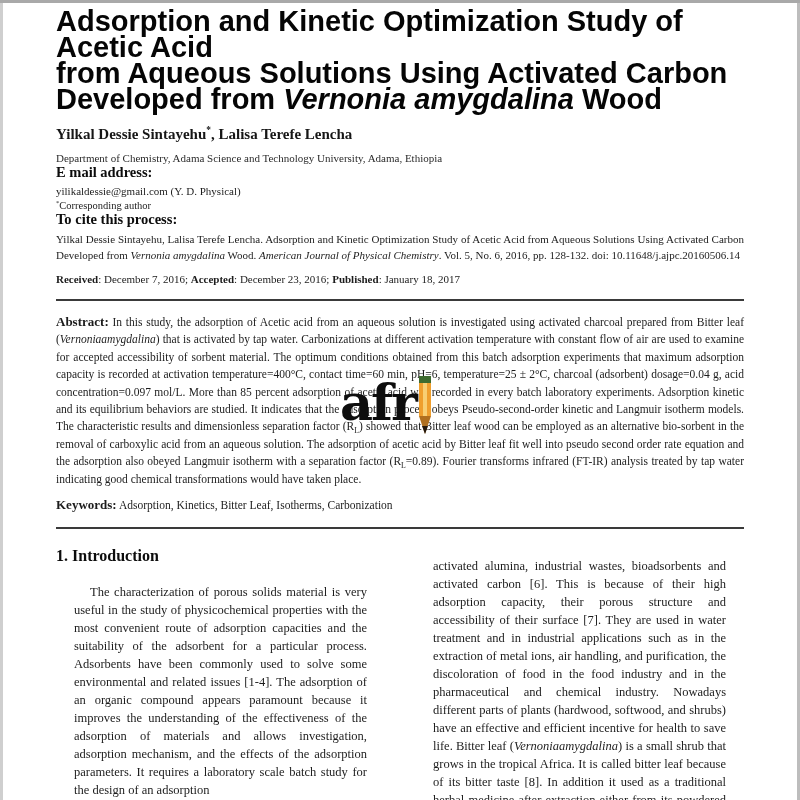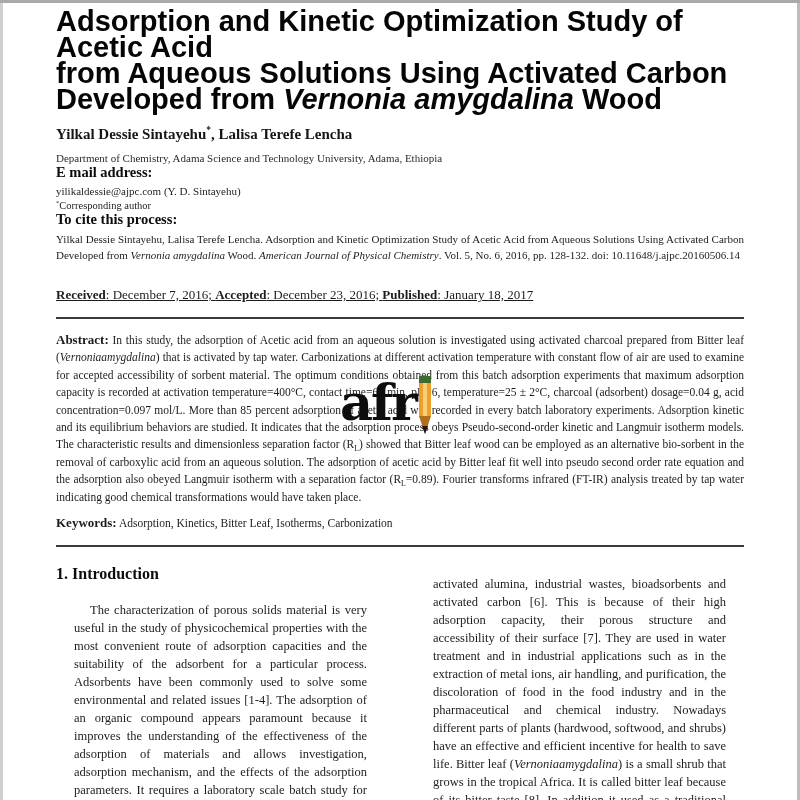--- a/index.html
+++ b/index.html
@@ -40,21 +40,21 @@
   }
   .email-line { margin-top: 4px; font-size: 11px; }
   .corr-line  { margin-top: 3px; font-size: 10.5px; }
 
   .citation {
     margin-top: 4px;
     font-size: 11px;
     line-height: 15.5px;
     text-align: justify;
   }
-  .dates { margin-top: 24px; font-size: 13px; text-decoration: underline; }
+  .dates { margin-top: 10px; font-size: 11px; }
 
   .rule {
     border: none;
     border-top: 2px solid #3a3a3a;
     margin: 14px 0 0 0;
   }
 
   .abstract {
     margin-top: 12px;
     font-size: 11.5px;
@@ -107,21 +107,21 @@
 <div class="page">
   <div class="content">
 
     <div class="paper-title">Adsorption and Kinetic Optimization Study of Acetic Acid<br>from Aqueous Solutions Using Activated Carbon<br>Developed from <i>Vernonia amygdalina</i> Wood</div>
 
     <div class="authors">Yilkal Dessie Sintayehu<sup>*</sup>, Lalisa Terefe Lencha</div>
 
     <div class="affil">Department of Chemistry, Adama Science and Technology University, Adama, Ethiopia</div>
 
     <div class="block-heading">E mail address:</div>
-    <div class="email-line">yilikaldessie@ajpc.com (Y. D. Sintayehu)</div>
+    <div class="email-line">yilikaldessie@gmail.com (Y. D. Physical)</div>
     <div class="corr-line"><sup>*</sup>Corresponding author</div>
 
     <div class="block-heading">To cite this process:</div>
     <div class="citation">Yilkal Dessie Sintayehu, Lalisa Terefe Lencha. Adsorption and Kinetic Optimization Study of Acetic Acid from Aqueous Solutions Using Activated Carbon Developed from <i>Vernonia amygdalina</i> Wood. <i>American Journal of Physical Chemistry</i>. Vol. 5, No. 6, 2016, pp. 128-132. doi: 10.11648/j.ajpc.20160506.14</div>
     <div class="dates"><b>Received</b>: December 7, 2016; <b>Accepted</b>: December 23, 2016; <b>Published</b>: January 18, 2017</div>
 
     <hr class="rule">
 
     <div class="abstract"><span class="lbl">Abstract:</span><span> In this study, the adsorption of Acetic acid from an aqueous solution is investigated using activated charcoal prepared from Bitter leaf (<i>Vernoniaamygdalina</i>) that is activated by tap water. Carbonizations at different activation temperature with constant flow of air are used to examine for accepted accessibility of sorbent material. The optimum conditions obtained from this batch adsorption experiments that maximum adsorption capacity is recorded at activation temperature=400°C, contact time=60 min, pH=6, temperature=25 ± 2°C, charcoal (adsorbent) dosage=0.04 g, acid concentration=0.097 mol/L. More than 85 percent adsorption of acetic acid was recorded in every batch laboratory experiments. Adsorption kinetic and its equilibrium behaviors are studied. It indicates that the adsorption process obeys Pseudo-second-order kinetic and Langmuir isotherm models. The characteristic results and dimensionless separation factor (R<sub>L</sub>) showed that Bitter leaf wood can be employed as an alternative bio-sorbent in the removal of carboxylic acid from an aqueous solution. The adsorption of acetic acid by Bitter leaf fit well into pseudo second order rate equation and the adsorption also obeyed Langmuir isotherm with a separation factor (R<sub>L</sub>=0.89). Fourier transforms infrared (FT-IR) analysis treated by tap water indicating good chemical transformations would have taken place.</span></div>
 

